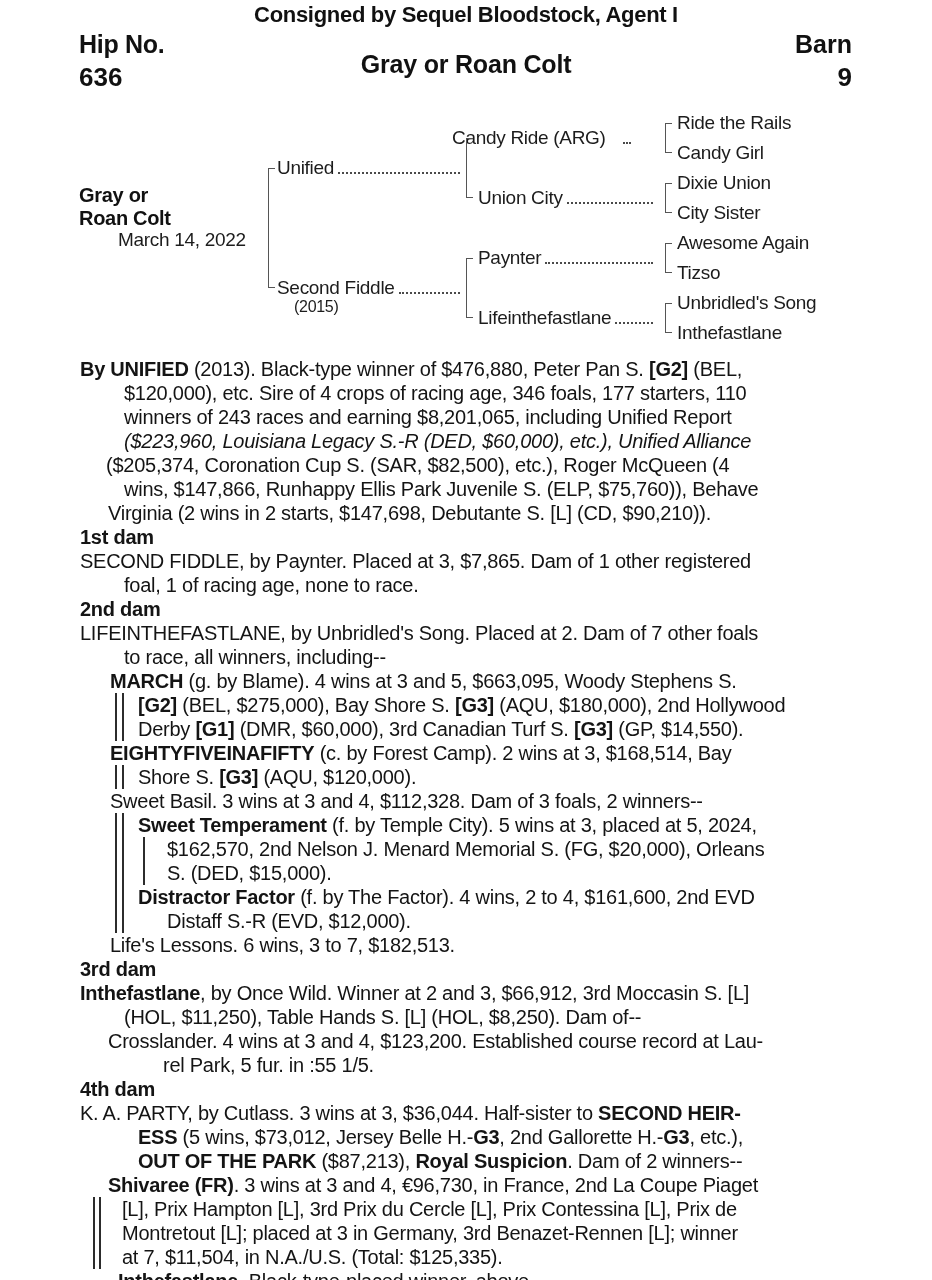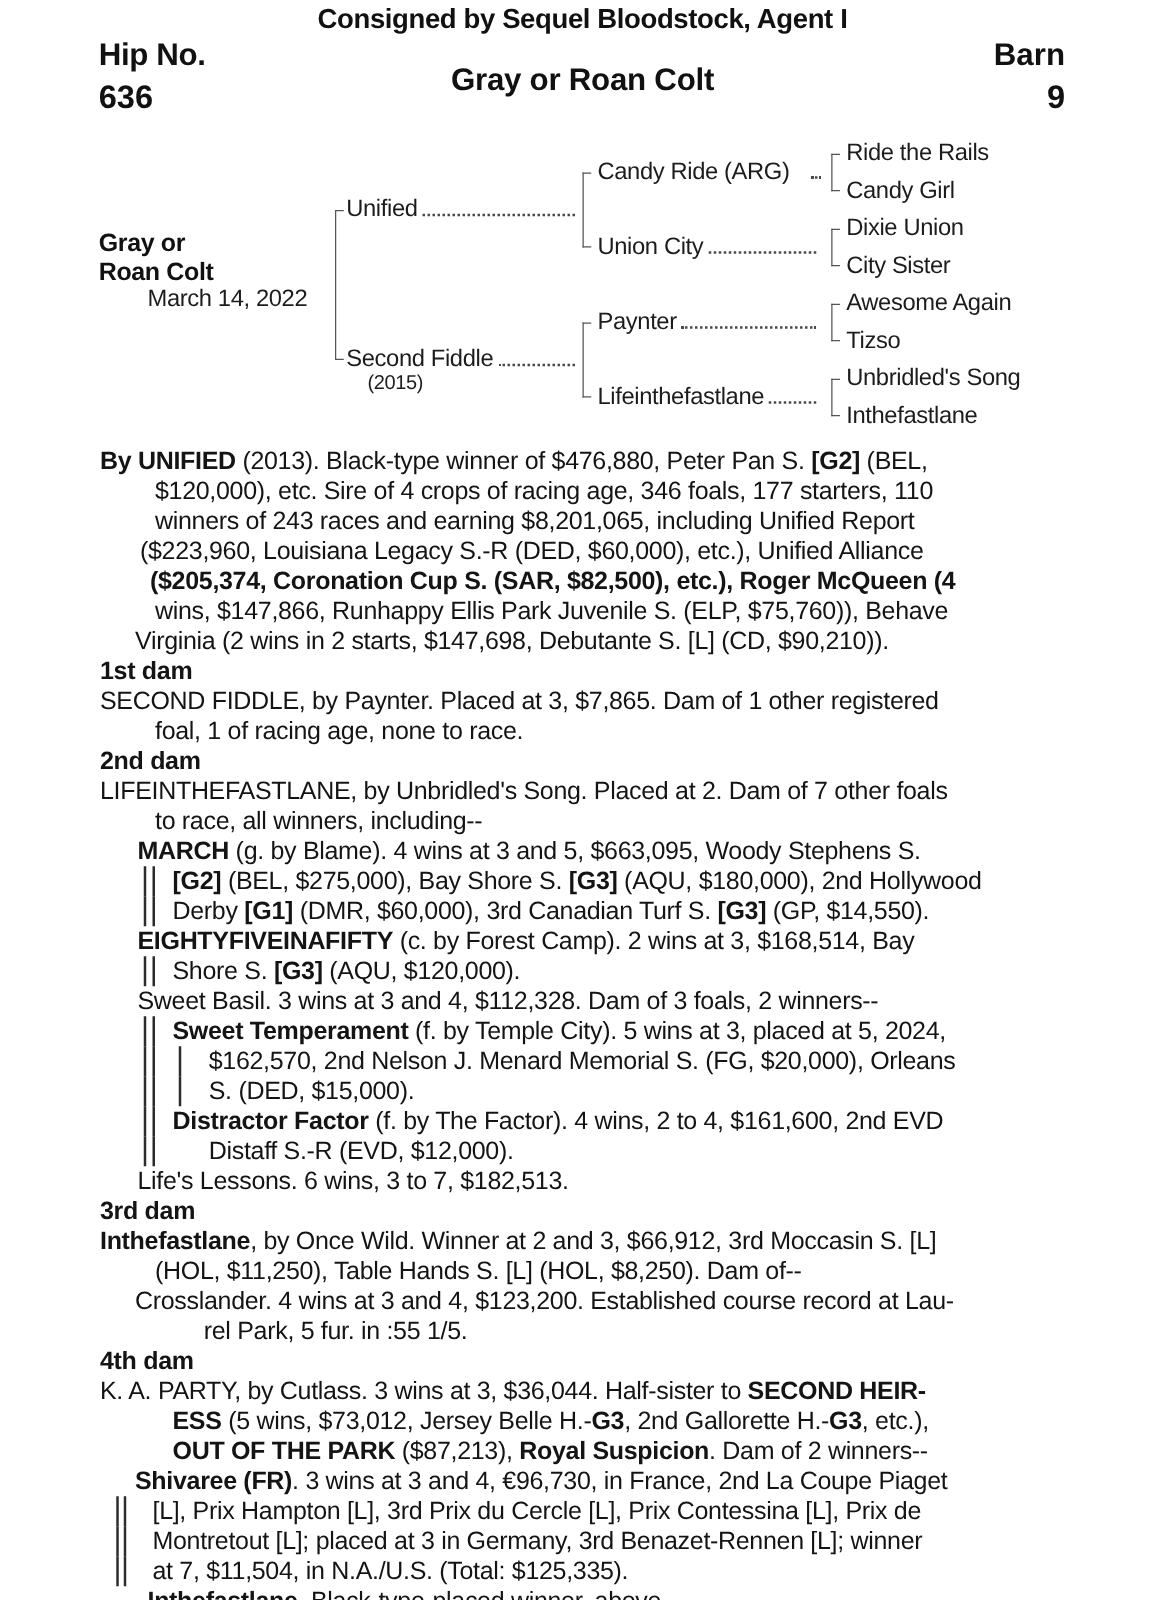--- a/index.html
+++ b/index.html
@@ -51,21 +51,21 @@
   <div id="foal-date">March 14, 2022</div>
 <div class="ped-row" style="left: 277px; top: 156px; width: 185px;">
       <span>Unified</span>
       <span class="leader"></span>
     </div>
     <div class="ped-row" style="left: 277px; top: 276px; width: 185px;">
       <span>Second Fiddle</span>
       <span class="leader"></span>
     </div>
     <div class="gen1-sub" style="left: 294px; top: 298px; position: absolute;">(2015)</div>
-    <div class="ped-row" style="left: 478px; top: 126px; width: 177px; gap: 13px;">
+    <div class="ped-row" style="left: 452px; top: 126px; width: 177px; gap: 13px;">
       <span>Candy Ride (ARG)</span>
       <span class="leader"></span>
     </div>
     <div class="ped-row" style="left: 478px; top: 186px; width: 177px;">
       <span>Union City</span>
       <span class="leader"></span>
     </div>
     <div class="ped-row" style="left: 478px; top: 246px; width: 177px;">
       <span>Paynter</span>
       <span class="leader"></span>
@@ -104,22 +104,22 @@
     <div class="bracket" style="left: 665px; top: 123px; height: 30px;"></div>
     <div class="bracket" style="left: 665px; top: 183px; height: 30px;"></div>
     <div class="bracket" style="left: 665px; top: 243px; height: 30px;"></div>
     <div class="bracket" style="left: 665px; top: 303px; height: 30px;"></div>
   </div>
 
 <div id="body-text">
     <div class="body-line"><span class="line-text" style="margin-left: 0px;"><span class="b">By UNIFIED</span><span> (2013). Black-type winner of $476,880, Peter Pan S. </span><span class="b">[G2]</span><span> (BEL,</span></span></div>
     <div class="body-line"><span class="line-text" style="margin-left: 44px;"><span>$120,000), etc. Sire of 4 crops of racing age, 346 foals, 177 starters, 110</span></span></div>
     <div class="body-line"><span class="line-text" style="margin-left: 44px;"><span>winners of 243 races and earning $8,201,065, including Unified Report</span></span></div>
-    <div class="body-line"><span class="line-text" style="margin-left: 32px;"><span>($223,960, Louisiana Legacy S.-R (DED, $60,000), etc.), Unified Alliance</span></span></div>
-    <div class="body-line"><span class="line-text" style="margin-left: 40px; font-weight: bold;"><span>($205,374, Coronation Cup S. (SAR, $82,500), etc.), Roger McQueen (4</span></span></div>
+    <div class="body-line"><span class="line-text" style="margin-left: 44px; font-style: italic;"><span>($223,960, Louisiana Legacy S.-R (DED, $60,000), etc.), Unified Alliance</span></span></div>
+    <div class="body-line"><span class="line-text" style="margin-left: 26px;"><span>($205,374, Coronation Cup S. (SAR, $82,500), etc.), Roger McQueen (4</span></span></div>
     <div class="body-line"><span class="line-text" style="margin-left: 44px;"><span>wins, $147,866, Runhappy Ellis Park Juvenile S. (ELP, $75,760)), Behave</span></span></div>
     <div class="body-line"><span class="line-text" style="margin-left: 28px;"><span>Virginia (2 wins in 2 starts, $147,698, Debutante S. [L] (CD, $90,210)).</span></span></div>
     <div class="body-line"><span class="line-text" style="margin-left: 0px;"><span class="b">1st dam</span></span></div>
     <div class="body-line"><span class="line-text" style="margin-left: 0px;"><span>SECOND FIDDLE, by Paynter. Placed at 3, $7,865. Dam of 1 other registered</span></span></div>
     <div class="body-line"><span class="line-text" style="margin-left: 44px;"><span>foal, 1 of racing age, none to race.</span></span></div>
     <div class="body-line"><span class="line-text" style="margin-left: 0px;"><span class="b">2nd dam</span></span></div>
     <div class="body-line"><span class="line-text" style="margin-left: 0px;"><span>LIFEINTHEFASTLANE, by Unbridled's Song. Placed at 2. Dam of 7 other foals</span></span></div>
     <div class="body-line"><span class="line-text" style="margin-left: 44px;"><span>to race, all winners, including--</span></span></div>
     <div class="body-line"><span class="line-text" style="margin-left: 30px;"><span class="b">MARCH</span><span> (g. by Blame). 4 wins at 3 and 5, $663,095, Woody Stephens S.</span></span></div>
     <div class="body-line"><span class="trace-bar" style="left: 35px;"></span><span class="trace-bar" style="left: 42px;"></span><span class="line-text" style="margin-left: 58px;"><span class="b">[G2]</span><span> (BEL, $275,000), Bay Shore S. </span><span class="b">[G3]</span><span> (AQU, $180,000), 2nd Hollywood</span></span></div>

